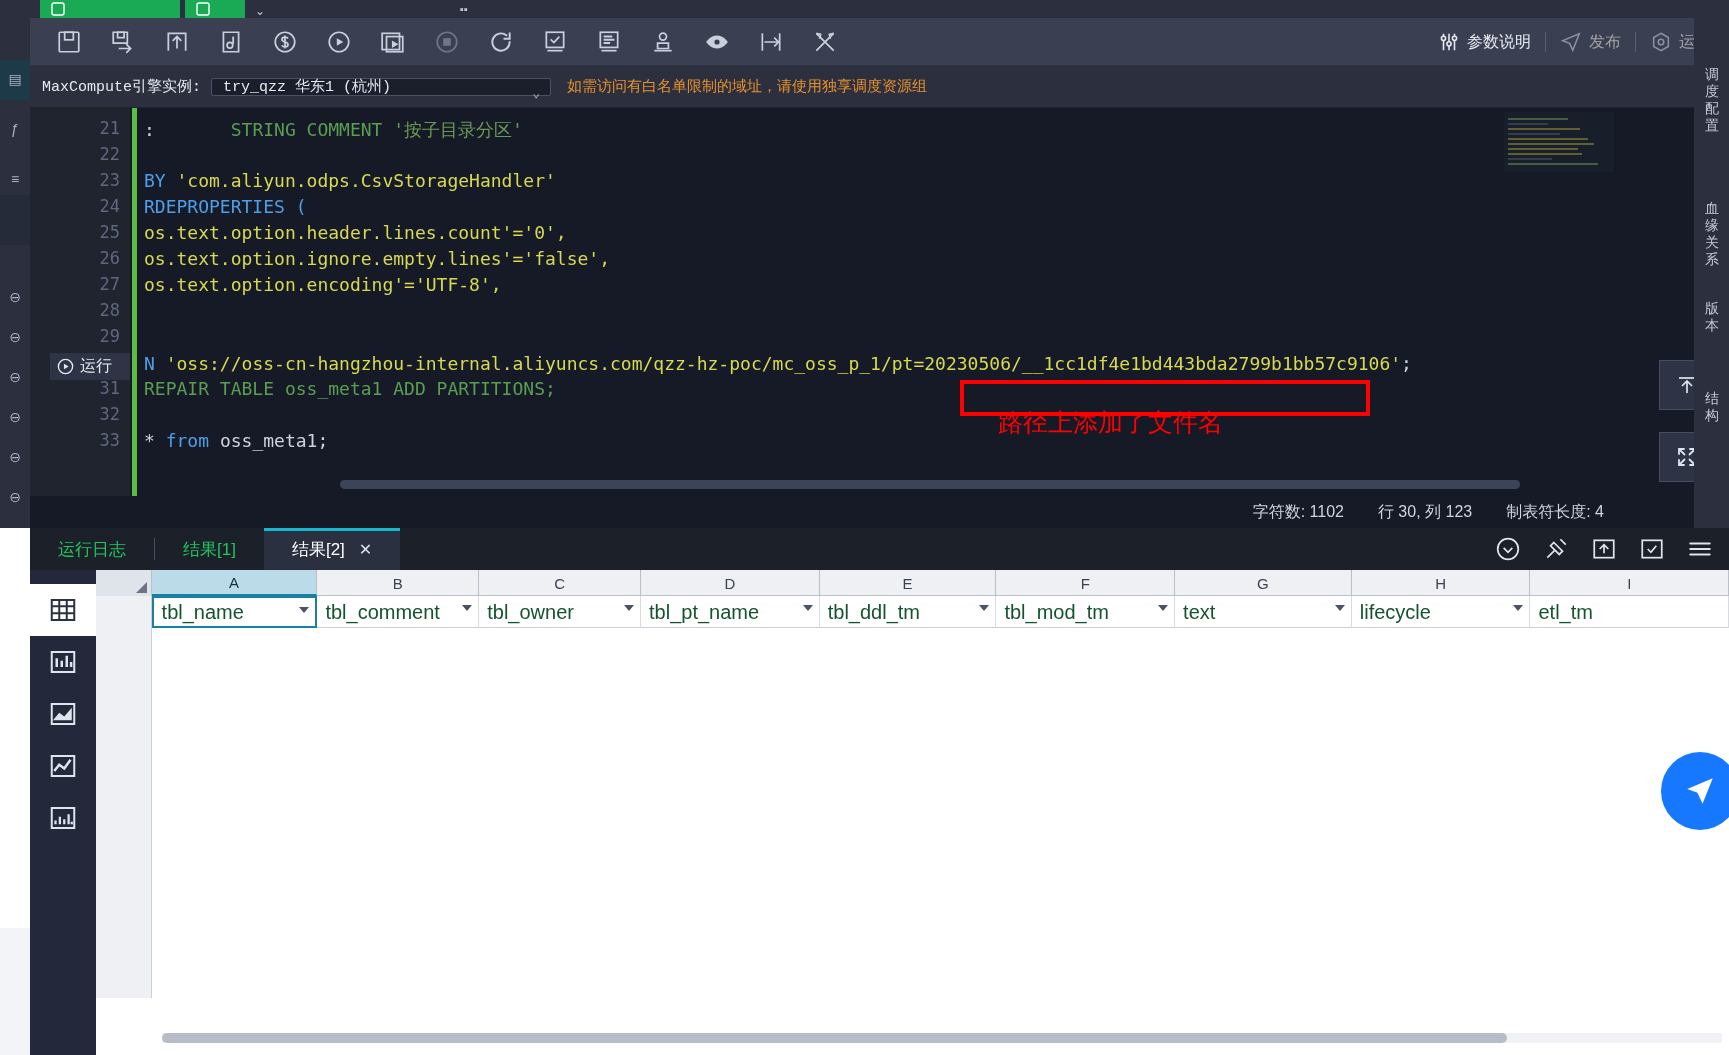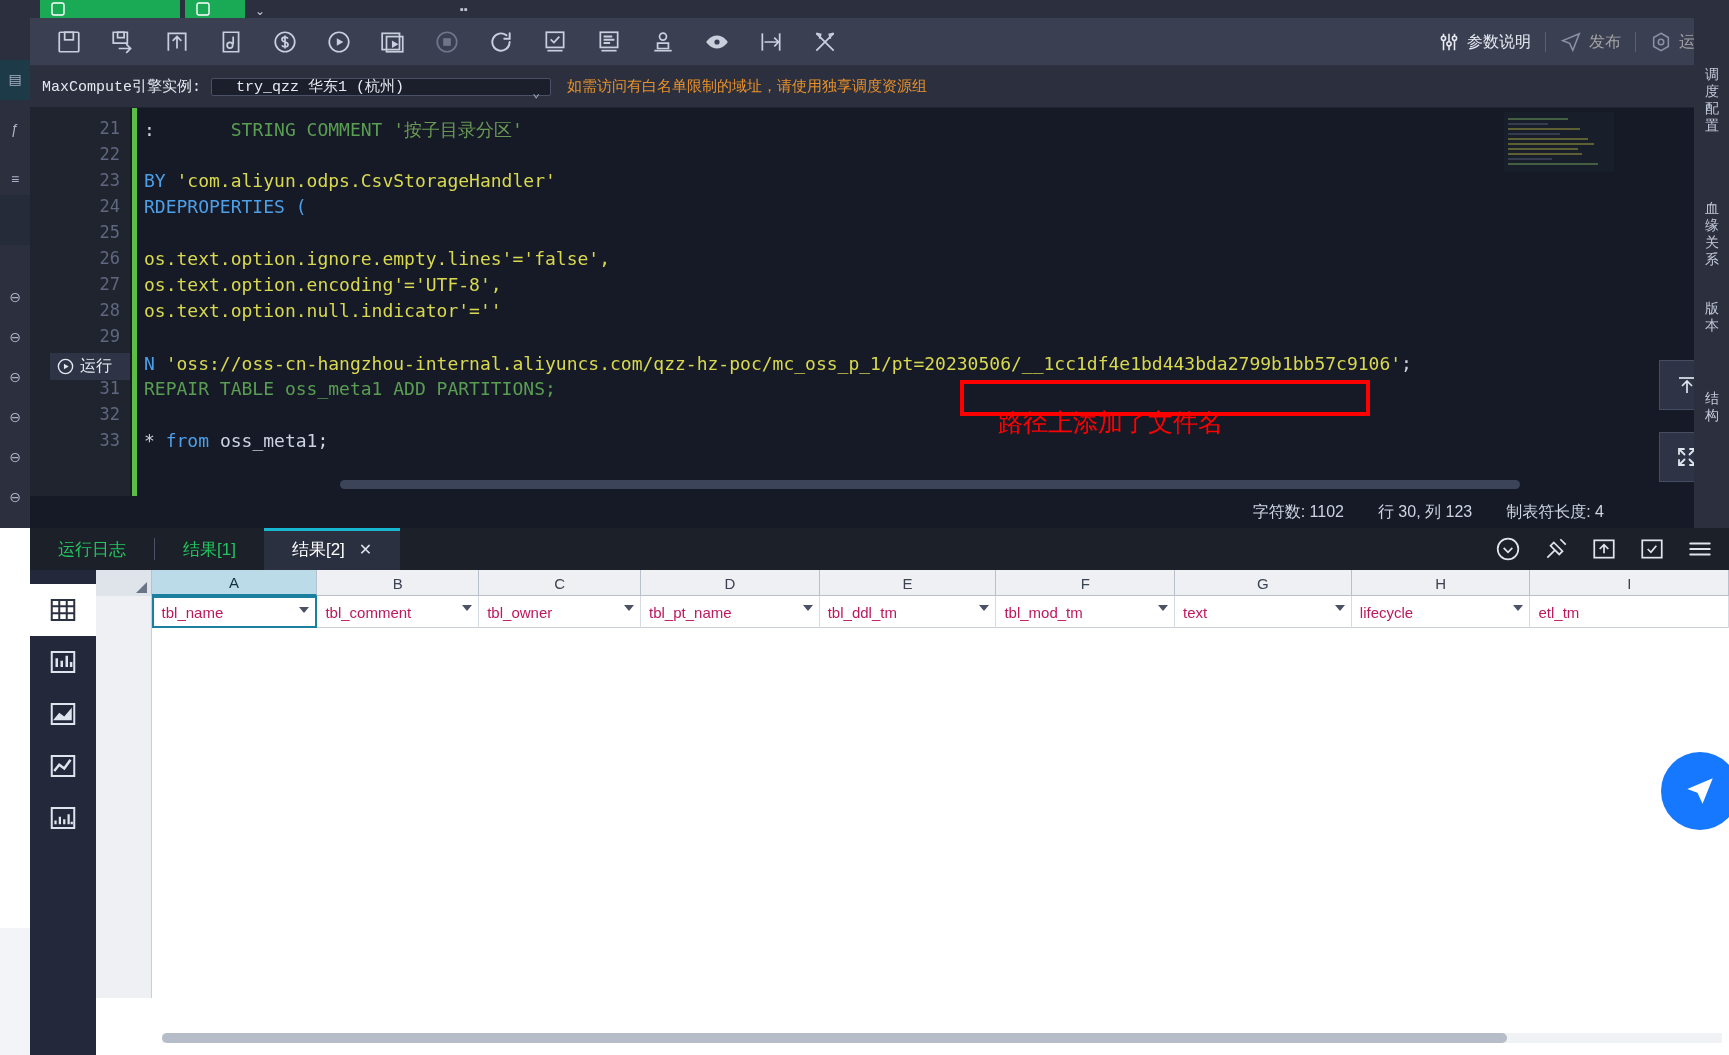--- a/index.html
+++ b/index.html
@@ -58,21 +58,21 @@
   .enginebar {
     position:absolute; left:30px; top:66px; width:1699px; height:42px;
     background:#2b2f3e; display:flex; align-items:center; padding-left:12px;
     border-bottom:1px solid #20242f;
     font-family:Liberation Mono, monospace;
   }
   .engine-label { color:#e6e9f0; font-size:15px; margin-right:10px; white-space:nowrap; }
   .engine-select {
     position:relative; width:340px; height:18px; background:#1b1f2b;
     border:1px solid #4a5066; border-radius:2px;
-    display:flex; align-items:center; padding: 0 24px;
+    display:flex; align-items:center; padding: 0 11px;
     color:#e6e9f0; font-size:15px; cursor:pointer;
   }
   .engine-caret { position:absolute; right:10px; top:6px; color:#aab2c5; font-size:13px; }
   .engine-note { margin-left:16px; color:#e8912a; font-size:15px; white-space:nowrap; }
 
   
   .editor {
     position:absolute; left:30px; top:108px; width:1699px; height:388px;
     background:#151a26; overflow:hidden;
   }
@@ -192,21 +192,21 @@
   }
   .ch.sel { background:#bcdbe8; border-bottom:2px solid #1b7fa0; color:#11323f; }
 
   .fieldrow {
     position:absolute; left:0; top:26px; width:1633px; height:32px; background:#ffffff;
     border-bottom:1px solid #c9ced8; display:flex;
   }
   .fr-corner { width:56px; height:32px; background:#eef0f3; border-right:1px solid #c9ced8; }
   .fcell {
     height:32px; border-right:1px solid #d6dae2; display:flex; align-items:center;
-    padding-left:8px; font-size:15px; color:#be185d; position:relative; cursor:pointer;
+    padding-left:8px; font-size:20px; color:#14532d; position:relative; cursor:pointer;
   }
   .fcell.sel { border:2px solid #1b7fa0; height:32px; }
   .fcell .caret {
     position:absolute; right:6px; top:9px; width:0; height:0;
     border-left:5px solid transparent; border-right:5px solid transparent;
     border-top:6px solid #4a5263;
   }
   .gridbody { position:absolute; left:0; top:58px; width:1633px; height:370px; background:#fff; }
   .rowhdr { position:absolute; left:0; top:0; width:56px; height:370px; background:#eef0f3; border-right:1px solid #c9ced8; }
 
@@ -440,23 +440,23 @@
       <div class="ln" style="top:296px;">32</div>
       <div class="ln" style="top:322px;">33</div>
     </div>
 
     <div class="codecol">
       <div class="greenbar"></div>
 
       <div class="cl" style="top:62px;"><span class="k-blue">BY </span><span class="k-str">'com.aliyun.odps.CsvStorageHandler'</span></div>
       <div class="cl" style="top:10px;"><span class="k-plain">:</span><span class="k-sqlg">       STRING COMMENT </span><span class="k-green">'按子目录分区'</span></div>
       <div class="cl" style="top:88px;"><span class="k-blue">RDEPROPERTIES </span><span class="k-blue">(</span></div>
+      <div class="cl" style="top:114px;"><span class="k-str">os.text.option.header.lines.count'='0',</span></div>
       <div class="cl" style="top:140px;"><span class="k-str">os.text.option.ignore.empty.lines'='false',</span></div>
       <div class="cl" style="top:166px;text-align:right;"><span class="k-str">os.text.option.encoding'='UTF-8',</span></div>
-      <div class="cl" style="top:192px;"><span class="k-str">os.text.option.null.indicator'=''</span></div>
       <div class="cl" style="top:245px;"><span class="k-blue">N </span><span class="k-str">'oss://oss-cn-hangzhou-internal.aliyuncs.com/qzz-hz-poc/mc_oss_p_1/pt=20230506/__1cc1df4e1bd443bda2799b1bb57c9106'</span><span class="k-plain">;</span></div>
       <div class="cl" style="top:270px;"><span class="k-sqlg">REPAIR TABLE oss_meta1 ADD PARTITIONS;</span></div>
       <div class="cl" style="top:322px;"><span class="k-plain">* </span><span class="k-blue">from </span><span class="k-plain">oss_meta1;</span></div>
 
       <div class="hscroll-edit"></div>
     </div>
 
     <div class="minimap">
       <div class="mm-line g" style="left:4px;top:6px;width:60px;"></div>
       <div class="mm-line" style="left:4px;top:11px;width:40px;"></div>

